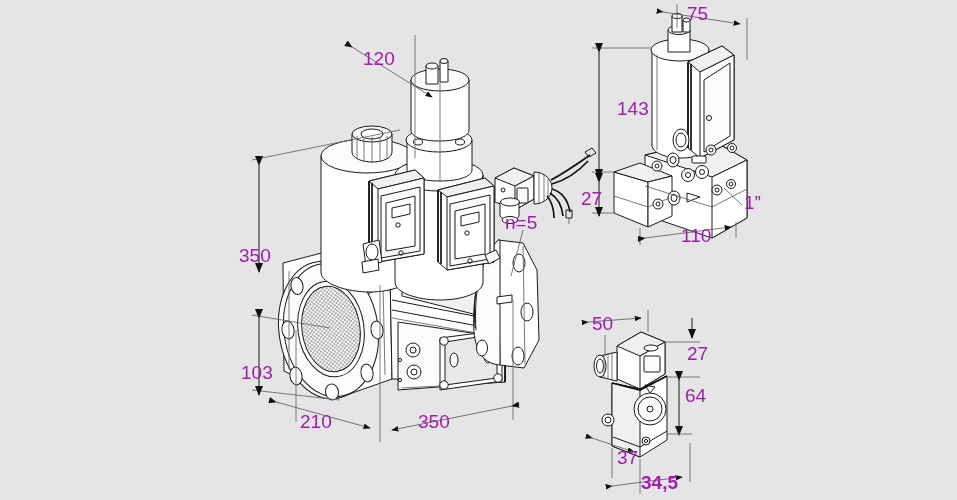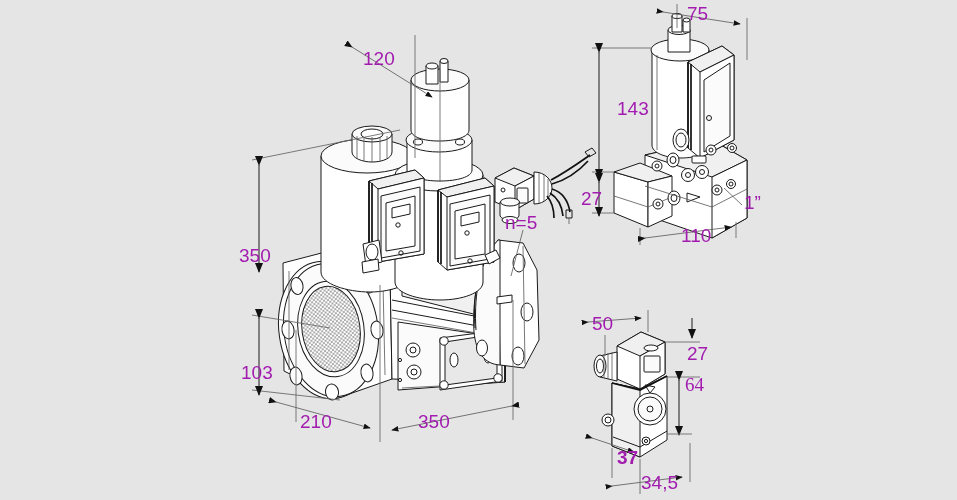--- a/index.html
+++ b/index.html
@@ -351,17 +351,17 @@
 <div class="dim-label" style="left:505px;top:212px;">n=5</div>
 
 <div class="dim-label" style="left:687px;top:3px;">75</div>
 <div class="dim-label" style="left:617px;top:98px;">143</div>
 <div class="dim-label" style="left:581px;top:188px;">27</div>
 <div class="dim-label" style="left:681px;top:225px;">110</div>
 <div class="dim-label" style="left:744px;top:192px;">1”</div>
 
 <div class="dim-label" style="left:592px;top:313px;text-align:right;">50</div>
 <div class="dim-label" style="left:687px;top:343px;">27</div>
-<div class="dim-label" style="left:685px;top:374px;font-family:Liberation Serif, serif;">64</div>
-<div class="dim-label" style="left:617px;top:447px;font-weight:bold;">37</div>
-<div class="dim-label" style="left:641px;top:472px;">34,5</div>
+<div class="dim-label" style="left:685px;top:385px;">64</div>
+<div class="dim-label" style="left:617px;top:447px;">37</div>
+<div class="dim-label" style="left:641px;top:472px;font-weight:bold;">34,5</div>
 
 </div>
 
 </body></html>

